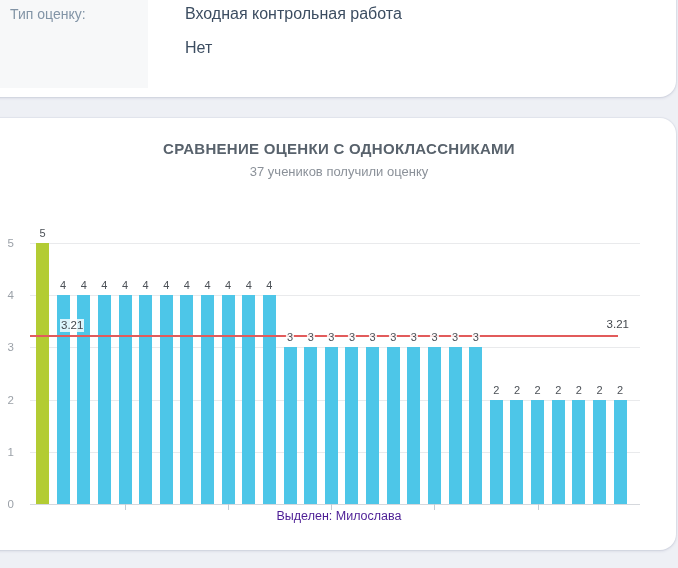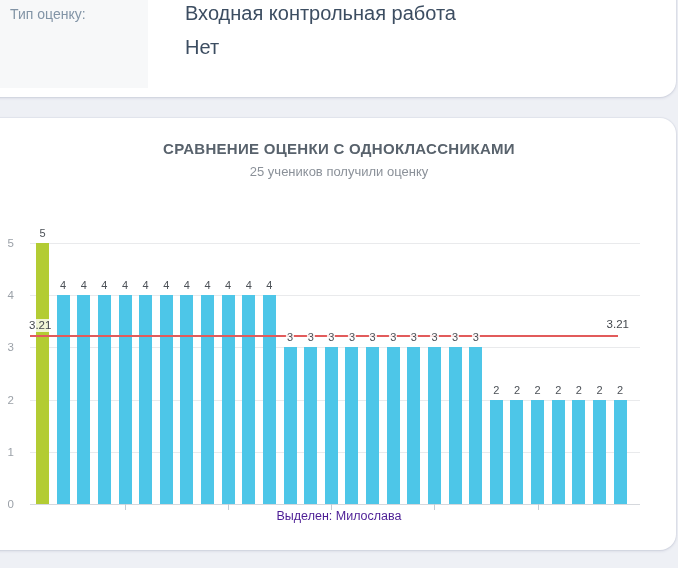--- a/index.html
+++ b/index.html
@@ -12,21 +12,21 @@
     position:absolute;background:#ffffff;border-radius:16px;
     box-shadow:0 1px 3px rgba(70,80,120,0.18), 0 0 0 1px rgba(130,140,170,0.07);
   }
   #top-card{left:-16px;top:-24px;width:692px;height:121px;overflow:hidden;}
   #label-col{position:absolute;left:0;top:0;width:164px;height:112px;background:#f7f8f9;}
   .info-label{
     position:absolute;font-size:14px;color:#8294a6;line-height:25px;white-space:nowrap;
   }
   .info-label.wrap{white-space:normal;}
   .info-value{
-    position:absolute;font-size:20px;color:#3c4d61;line-height:25px;white-space:nowrap;text-align:right;
+    position:absolute;font-size:16px;color:#3c4d61;line-height:25px;white-space:nowrap;text-align:right;
   }
   #chart-card{left:-16px;top:118px;width:692px;height:432px;}
   .fullw{position:absolute;left:16px;width:678px;text-align:center;}
   .chart-title{
     top:22px;font-size:15px;font-weight:bold;color:#58626c;letter-spacing:0.3px;
   }
   .chart-subtitle{top:46px;font-size:13px;color:#8b9199;}
   .chart-caption{top:391px;font-size:12.5px;color:#4c1d95;}
   #plot{position:absolute;left:0;top:0;width:692px;height:432px;}
   .grid-line{position:absolute;height:1px;background:#e9eaec;}
@@ -37,37 +37,37 @@
   }
   .bar{position:absolute;width:13px;}
   .bar-label{
     position:absolute;transform:translateX(-50%);white-space:nowrap;
     font-size:11px;color:#4c5157;line-height:13px;
     background:rgba(255,255,255,0.85);padding:0 1px;
   }
   .avg-line{position:absolute;height:2px;}
   .avg-label{
     position:absolute;font-size:11.5px;color:#43484d;line-height:13px;
-    background:rgba(255,255,255,0.8);padding:0 1px;white-space:nowrap;
+    background:rgba(255,255,255,0.8);padding:0 1px;white-space:nowrap;margin-left:32px;
   }
   .x-tick{position:absolute;width:1px;height:6px;background:#c3cbd3;}
 </style>
 </head>
 <body>
 
 <div id="top-card" class="card">
   <div id="label-col"></div>
   <div class="info-label" style="left:26px;top:26px">Тип оценку:</div>
   <div class="info-value" style="left:201px;top:25px">Входная контрольная работа</div>
   <div class="info-value" style="left:201px;top:59px">Нет</div>
 </div>
 
 <div id="chart-card" class="card">
   <div class="fullw chart-title">СРАВНЕНИЕ ОЦЕНКИ С ОДНОКЛАССНИКАМИ</div>
-  <div class="fullw chart-subtitle">25 учеников получили оценку</div>
+  <div class="fullw chart-subtitle">37 учеников получили оценку</div>
   <div id="plot">
       <div class="y-label" style="top: 379px;">0</div>
       <div class="grid-line" style="left: 46px; top: 333.8px; width: 610px;"></div>
       <div class="y-label" style="top: 326.8px;">1</div>
       <div class="grid-line" style="left: 46px; top: 281.6px; width: 610px;"></div>
       <div class="y-label" style="top: 274.6px;">2</div>
       <div class="grid-line" style="left: 46px; top: 229.4px; width: 610px;"></div>
       <div class="y-label" style="top: 222.4px;">3</div>
       <div class="grid-line" style="left: 46px; top: 177.2px; width: 610px;"></div>
       <div class="y-label" style="top: 170.2px;">4</div>

